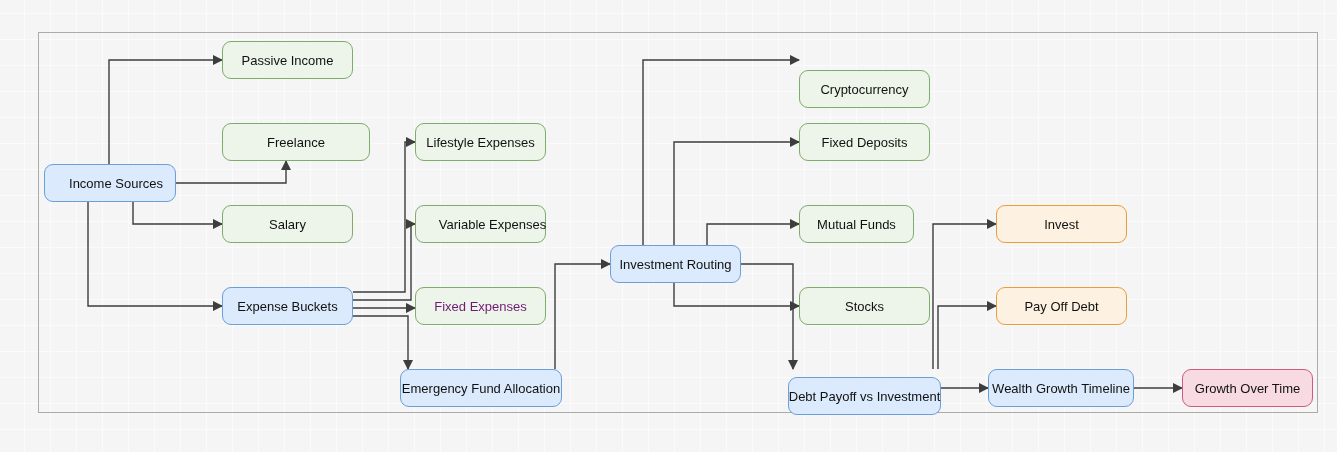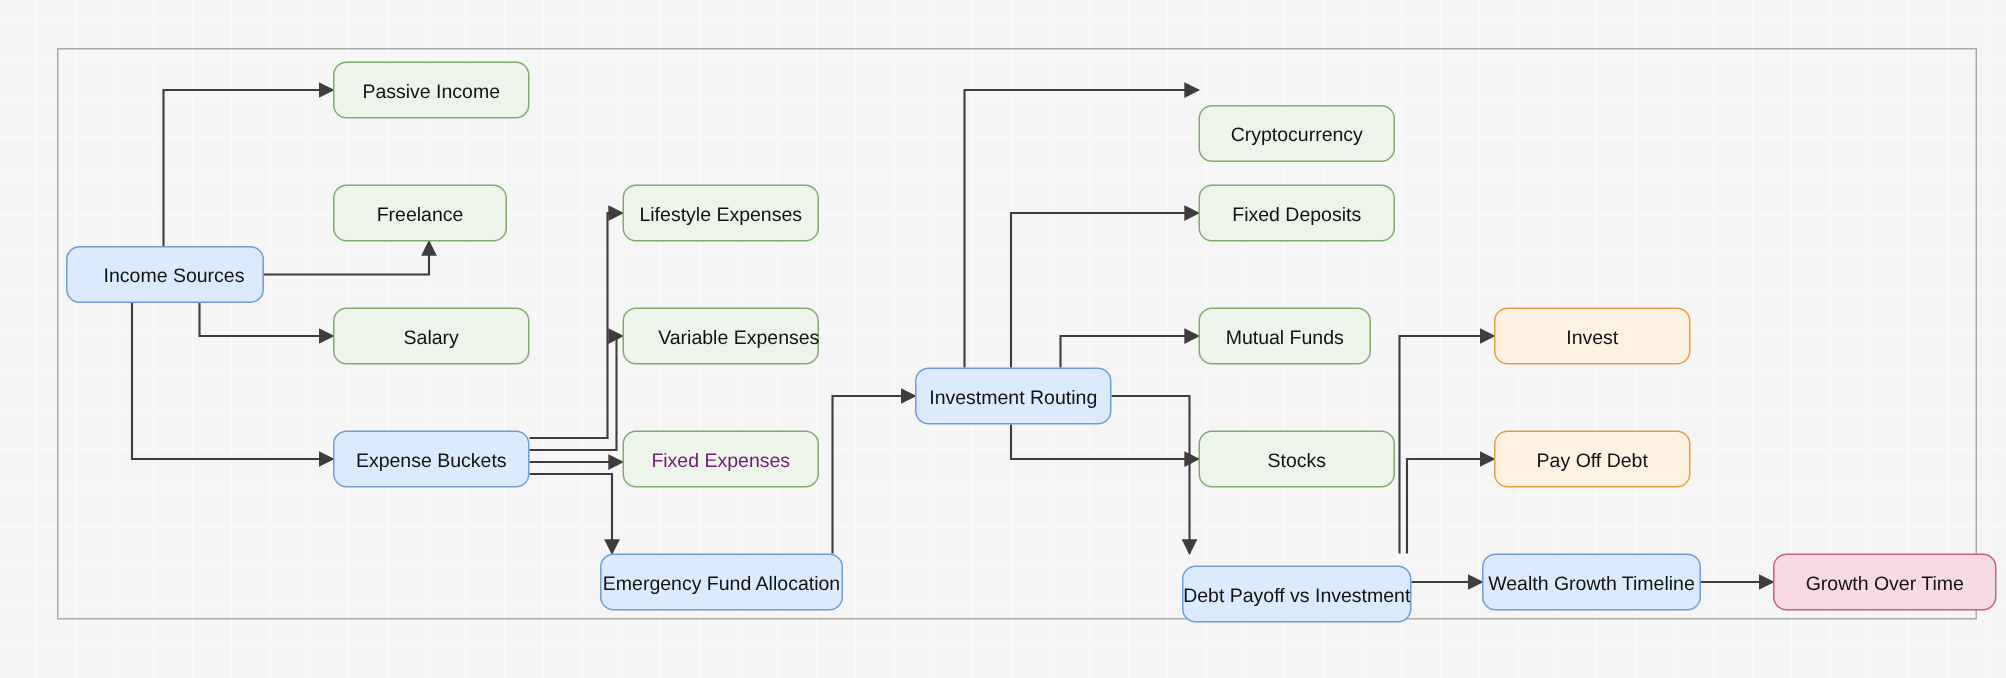--- a/index.html
+++ b/index.html
@@ -76,31 +76,31 @@
         <path class="edge" d="M741,264 H793 V369" stroke="#3d3d3d" marker-end="url(#arrowhead)"></path>
         <path class="edge" d="M933,369 V224 H996" stroke="#3d3d3d" marker-end="url(#arrowhead)"></path>
         <path class="edge" d="M938,369 V306 H996" stroke="#3d3d3d" marker-end="url(#arrowhead)"></path>
         <path class="edge" d="M941,388 H988" stroke="#3d3d3d" marker-end="url(#arrowhead)"></path>
         <path class="edge" d="M1134,388 H1182" stroke="#3d3d3d" marker-end="url(#arrowhead)"></path>
       </g>
   </svg>
   <div id="nodes-layer">
       <div class="node" style="left: 44px; top: 164px; width: 132px; height: 38px; background: rgb(219, 234, 252); border-color: rgb(108, 158, 216); color: rgb(17, 17, 17); padding-left: 12px;">Income Sources</div>
       <div class="node" style="left: 222px; top: 41px; width: 131px; height: 38px; background: rgb(237, 245, 234); border-color: rgb(125, 172, 108); color: rgb(17, 17, 17);">Passive Income</div>
-      <div class="node" style="left: 222px; top: 123px; width: 116px; height: 38px; background: rgb(237, 245, 234); border-color: rgb(125, 172, 108); color: rgb(17, 17, 17);">Freelance</div>
+      <div class="node" style="left: 222px; top: 123px; width: 148px; height: 38px; background: rgb(237, 245, 234); border-color: rgb(125, 172, 108); color: rgb(17, 17, 17);">Freelance</div>
       <div class="node" style="left: 222px; top: 205px; width: 131px; height: 38px; background: rgb(237, 245, 234); border-color: rgb(125, 172, 108); color: rgb(17, 17, 17);">Salary</div>
       <div class="node" style="left: 222px; top: 287px; width: 131px; height: 38px; background: rgb(219, 234, 252); border-color: rgb(108, 158, 216); color: rgb(17, 17, 17);">Expense Buckets</div>
       <div class="node" style="left: 415px; top: 123px; width: 131px; height: 38px; background: rgb(237, 245, 234); border-color: rgb(125, 172, 108); color: rgb(17, 17, 17);">Lifestyle Expenses</div>
       <div class="node" style="left: 415px; top: 205px; width: 131px; height: 38px; background: rgb(237, 245, 234); border-color: rgb(125, 172, 108); color: rgb(17, 17, 17); padding-left: 24px;">Variable Expenses</div>
       <div class="node" style="left: 415px; top: 287px; width: 131px; height: 38px; background: rgb(237, 245, 234); border-color: rgb(125, 172, 108); color: #701a75;">Fixed Expenses</div>
       <div class="node" style="left: 400px; top: 369px; width: 162px; height: 38px; background: rgb(219, 234, 252); border-color: rgb(108, 158, 216); color: rgb(17, 17, 17);">Emergency Fund Allocation</div>
       <div class="node" style="left: 610px; top: 245px; width: 131px; height: 38px; background: rgb(219, 234, 252); border-color: rgb(108, 158, 216); color: rgb(17, 17, 17);">Investment Routing</div>
       <div class="node" style="left: 799px; top: 41px; width: 131px; height: 38px; background: rgb(237, 245, 234); border-color: rgb(125, 172, 108); color: rgb(17, 17, 17); margin-top: 29px;">Cryptocurrency</div>
       <div class="node" style="left: 799px; top: 123px; width: 131px; height: 38px; background: rgb(237, 245, 234); border-color: rgb(125, 172, 108); color: rgb(17, 17, 17);">Fixed Deposits</div>
       <div class="node" style="left: 799px; top: 205px; width: 115px; height: 38px; background: rgb(237, 245, 234); border-color: rgb(125, 172, 108); color: rgb(17, 17, 17);">Mutual Funds</div>
       <div class="node" style="left: 799px; top: 287px; width: 131px; height: 38px; background: rgb(237, 245, 234); border-color: rgb(125, 172, 108); color: rgb(17, 17, 17);">Stocks</div>
       <div class="node" style="left: 788px; top: 377px; width: 153px; height: 38px; background: rgb(219, 234, 252); border-color: rgb(108, 158, 216); color: rgb(17, 17, 17);">Debt Payoff vs Investment</div>
       <div class="node" style="left: 996px; top: 205px; width: 131px; height: 38px; background: rgb(253, 242, 225); border-color: rgb(233, 157, 63); color: rgb(17, 17, 17);">Invest</div>
       <div class="node" style="left: 996px; top: 287px; width: 131px; height: 38px; background: rgb(253, 242, 225); border-color: rgb(233, 157, 63); color: rgb(17, 17, 17);">Pay Off Debt</div>
       <div class="node" style="left: 988px; top: 369px; width: 146px; height: 38px; background: rgb(219, 234, 252); border-color: rgb(108, 158, 216); color: rgb(17, 17, 17);">Wealth Growth Timeline</div>
-      <div class="node" style="left: 1182px; top: 369px; width: 149px; height: 38px; background: rgb(248, 218, 226); border-color: rgb(206, 91, 128); color: rgb(17, 17, 17);">Growth Over Time</div>
+      <div class="node" style="left: 1182px; top: 369px; width: 131px; height: 38px; background: rgb(248, 218, 226); border-color: rgb(206, 91, 128); color: rgb(17, 17, 17);">Growth Over Time</div>
     </div>
 </div>
 
 </body></html>

